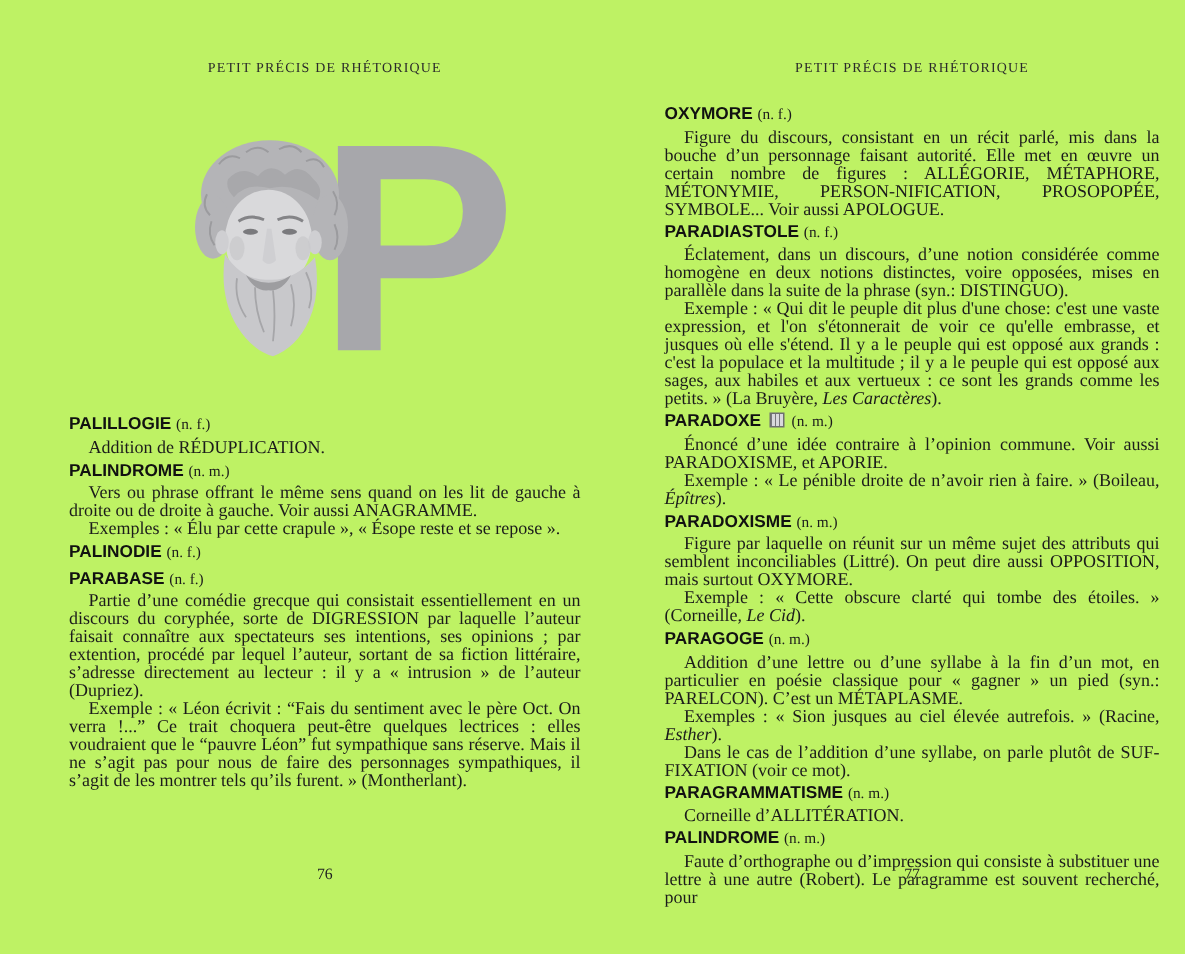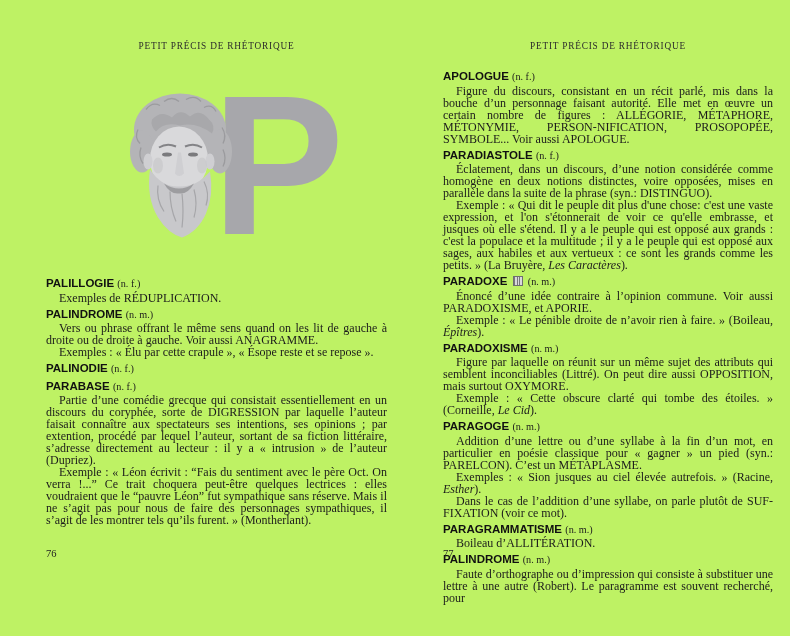--- a/index.html
+++ b/index.html
@@ -8,21 +8,21 @@
     font-family:"Liberation Serif", serif;color:#1b1b1b;
   }
   .page{position:absolute;top:0;height:636px;}
   #left-page{left:46px;width:341px;}
   #right-page{left:443px;width:330px;}
   .running-header{
     position:absolute;top:41px;left:0;width:100%;text-align:center;
     font-size:9.3px;letter-spacing:0.8px;color:#2b2b2b;font-weight:normal;
   }
   .page-number{
-    position:absolute;top:548px;left:0;width:100%;
+    position:absolute;top:578px;left:0;width:100%;text-align:center;
     font-size:10.5px;color:#222;font-family:Liberation Serif, serif;
   }
   .art-block{position:absolute;left:0;top:55px;width:341px;height:190px;}
   .entries{position:absolute;left:0;right:0;}
   #left-page .entries{top:273px;}
   #right-page .entries{top:66px;}
   .entry{margin:0 0 2px 0;}
   .entry-heading{
     font-family:"Liberation Sans", sans-serif;font-weight:bold;
     font-size:11.5px;line-height:13.5px;margin:4px 0 1px 0;color:#111;
@@ -95,21 +95,21 @@
           <path d="M176,70 q5,8 1,16"></path>
           <path d="M95,90 q-3,9 2,16"></path>
           <path d="M177,92 q4,9 0,17"></path>
         </g>
       </g>
     </svg>
 
     <div class="entries">
         <div class="entry">
           <div class="entry-heading"><span class="term">PALILLOGIE</span> <span class="pos">(n. f.)</span></div>
-          <p class="body-para"><span>Exemples de RÉDUPLICATION.</span></p>
+          <p class="body-para"><span>Addition de RÉDUPLICATION.</span></p>
         </div>
         <div class="entry">
           <div class="entry-heading"><span class="term">PALINDROME</span> <span class="pos">(n. m.)</span></div>
           <p class="body-para"><span>Vers ou phrase offrant le même sens quand on les lit de gauche à droite ou de droite à gauche. Voir aussi ANAGRAMME.</span></p>
           <p class="body-para"><span>Exemples : « Élu par cette crapule », « Ésope reste et se repose ».</span></p>
         </div>
         <div class="entry">
           <div class="entry-heading"><span class="term">PALINODIE</span> <span class="pos">(n. f.)</span></div>
         </div>
         <div class="entry">
@@ -120,21 +120,21 @@
       </div>
 
     <div class="page-number">76</div>
   </div>
 
   <div class="page" id="right-page">
     <div class="running-header">PETIT PRÉCIS DE RHÉTORIQUE</div>
 
     <div class="entries">
         <div class="entry">
-          <div class="entry-heading"><span class="term">APOLOGUE</span> <span class="pos">(n. f.)</span></div>
+          <div class="entry-heading"><span class="term">OXYMORE</span> <span class="pos">(n. f.)</span></div>
           <p class="body-para"><span>Figure du discours, consistant en un récit parlé, mis dans la bouche d’un personnage faisant autorité. Elle met en œuvre un certain nombre de figures : ALLÉGORIE, MÉTAPHORE, MÉTONYMIE, PERSON-NIFICATION, PROSOPOPÉE, SYMBOLE... Voir aussi APOLOGUE.</span></p>
         </div>
         <div class="entry">
           <div class="entry-heading"><span class="term">PARADIASTOLE</span> <span class="pos">(n. f.)</span></div>
           <p class="body-para"><span>Éclatement, dans un discours, d’une notion considérée comme homogène en deux notions distinctes, voire opposées, mises en parallèle dans la suite de la phrase (syn.: DISTINGUO).</span></p>
           <p class="body-para"><span>Exemple : « Qui dit le peuple dit plus d'une chose: c'est une vaste expression, et l'on s'étonnerait de voir ce qu'elle embrasse, et jusques où elle s'étend. Il y a le peuple qui est opposé aux grands : c'est la populace et la multitude ; il y a le peuple qui est opposé aux sages, aux habiles et aux vertueux : ce sont les grands comme les petits. » (La Bruyère, </span><em>Les Caractères</em><span>).</span></p>
         </div>
         <div class="entry">
           <div class="entry-heading"><span class="term">PARADOXE</span> <span class="term-symbol"></span> <span class="pos">(n. m.)</span></div>
           <p class="body-para"><span>Énoncé d’une idée contraire à l’opinion commune. Voir aussi PARADOXISME, et APORIE.</span></p>
@@ -146,21 +146,21 @@
           <p class="body-para"><span>Exemple : « Cette obscure clarté qui tombe des étoiles. » (Corneille, </span><em>Le Cid</em><span>).</span></p>
         </div>
         <div class="entry">
           <div class="entry-heading"><span class="term">PARAGOGE</span> <span class="pos">(n. m.)</span></div>
           <p class="body-para"><span>Addition d’une lettre ou d’une syllabe à la fin d’un mot, en particulier en poésie classique pour « gagner » un pied (syn.: PARELCON). C’est un MÉTAPLASME.</span></p>
           <p class="body-para"><span>Exemples : « Sion jusques au ciel élevée autrefois. » (Racine, </span><em>Esther</em><span>).</span></p>
           <p class="body-para"><span>Dans le cas de l’addition d’une syllabe, on parle plutôt de SUF-FIXATION (voir ce mot).</span></p>
         </div>
         <div class="entry">
           <div class="entry-heading"><span class="term">PARAGRAMMATISME</span> <span class="pos">(n. m.)</span></div>
-          <p class="body-para"><span>Boileau d’ALLITÉRATION.</span></p>
+          <p class="body-para"><span>Corneille d’ALLITÉRATION.</span></p>
         </div>
         <div class="entry">
           <div class="entry-heading"><span class="term">PALINDROME</span> <span class="pos">(n. m.)</span></div>
           <p class="body-para"><span>Faute d’orthographe ou d’impression qui consiste à substituer une lettre à une autre (Robert). Le paragramme est souvent recherché, pour</span></p>
         </div>
       </div>
 
     <div class="page-number">77</div>
   </div>
 

